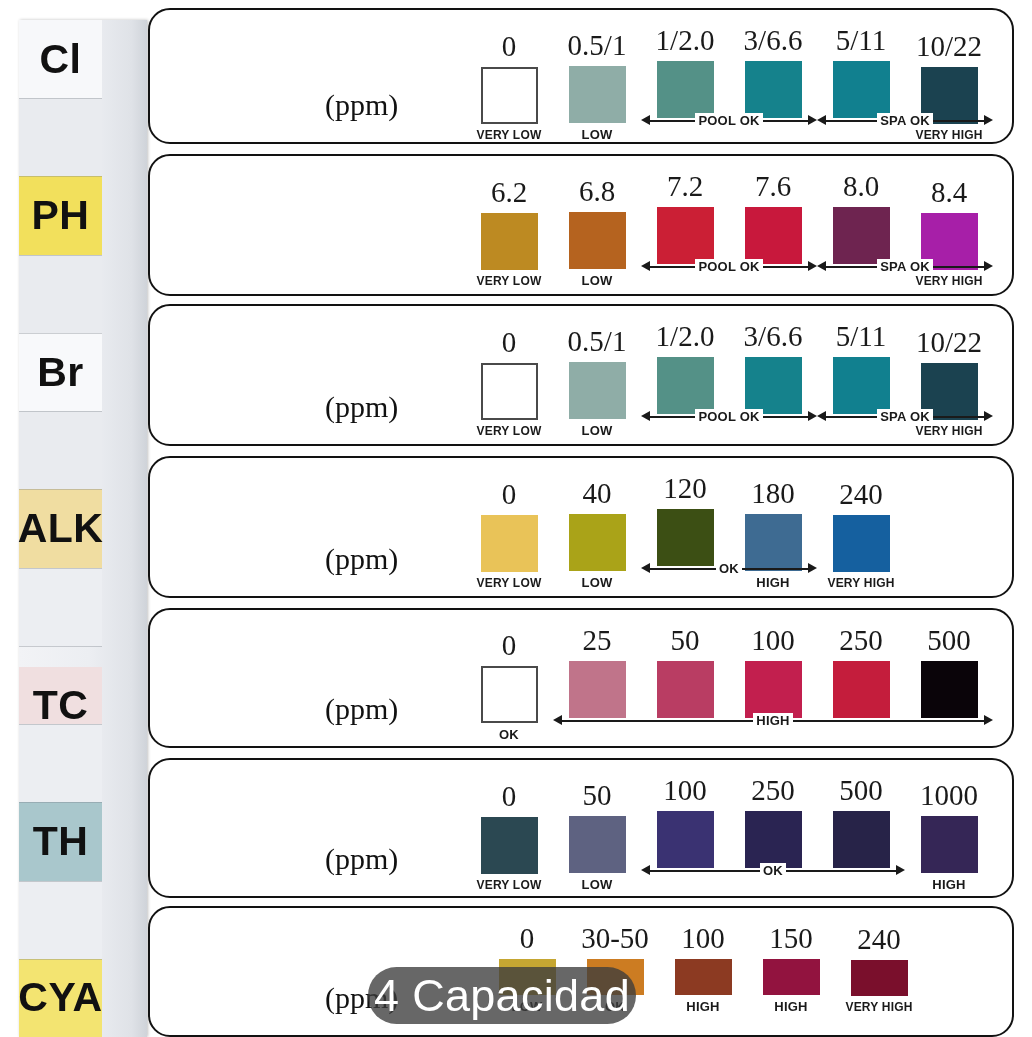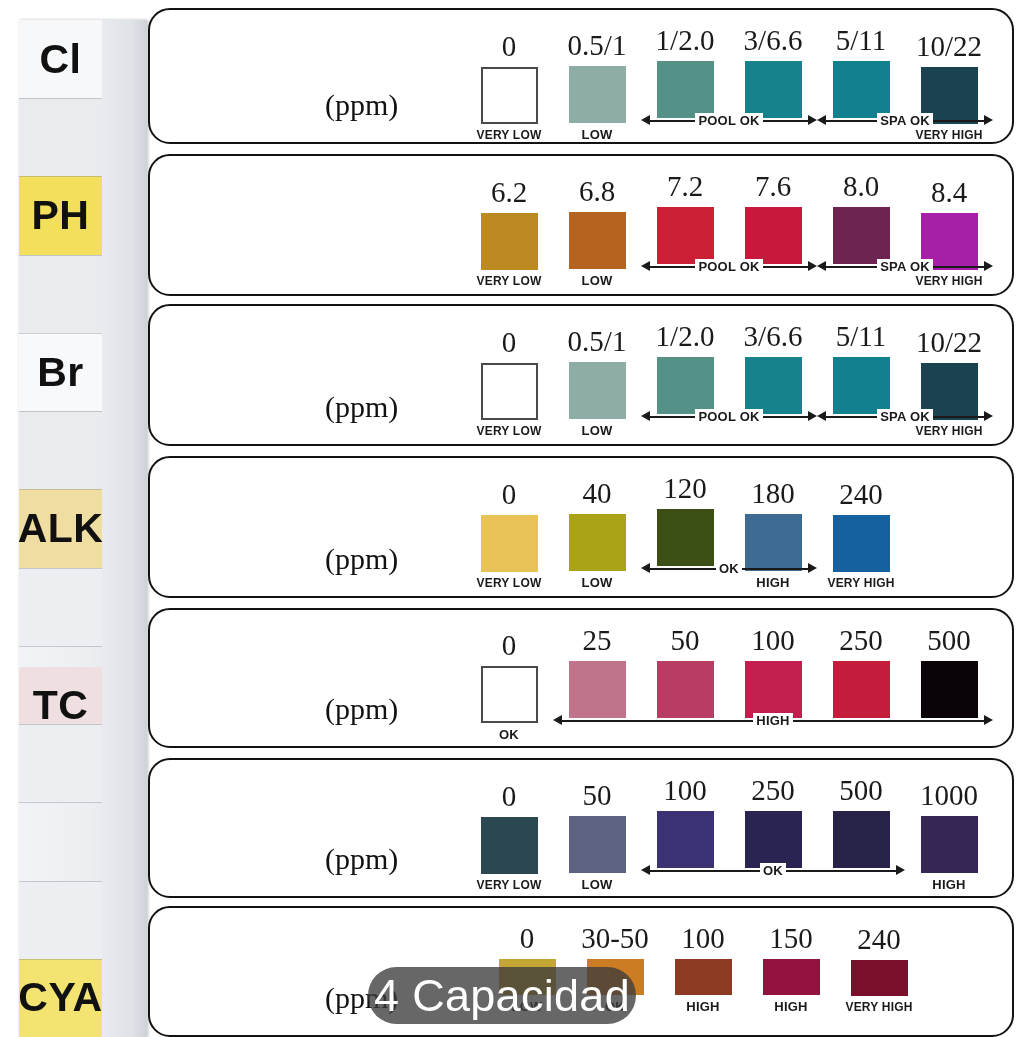--- a/index.html
+++ b/index.html
@@ -151,20 +151,23 @@
         </div>
         <div class="pad-sep" style="top: 469.385px;"></div>
         <div class="pad blank" style="top: 547.615px; height: 78.2308px; background: rgb(236, 238, 242);"></div>
         <div class="pad-sep" style="top: 547.615px;"></div>
         <div class="pad" style="top: 625.846px; height: 78.2308px; background: rgb(240, 223, 224); margin-top: 21px;">
           <span>TC</span>
         </div>
         <div class="pad-sep" style="top: 625.846px;"></div>
         <div class="pad blank" style="top: 704.077px; height: 78.2308px; background: rgb(236, 238, 242);"></div>
         <div class="pad-sep" style="top: 704.077px;"></div>
+        <div class="pad" style="top: 782.308px; height: 78.2308px; background: rgb(169, 199, 204);">
+          <span>TH</span>
+        </div>
         <div class="pad-sep" style="top: 782.308px;"></div>
         <div class="pad blank" style="top: 860.538px; height: 78.2308px; background: rgb(236, 238, 242);"></div>
         <div class="pad-sep" style="top: 860.538px;"></div>
         <div class="pad" style="top: 938.769px; height: 78.2308px; background: rgb(243, 228, 113);">
           <span>CYA</span>
         </div>
         <div class="pad-sep" style="top: 938.769px;"></div>
       </div>
   </div>
 

